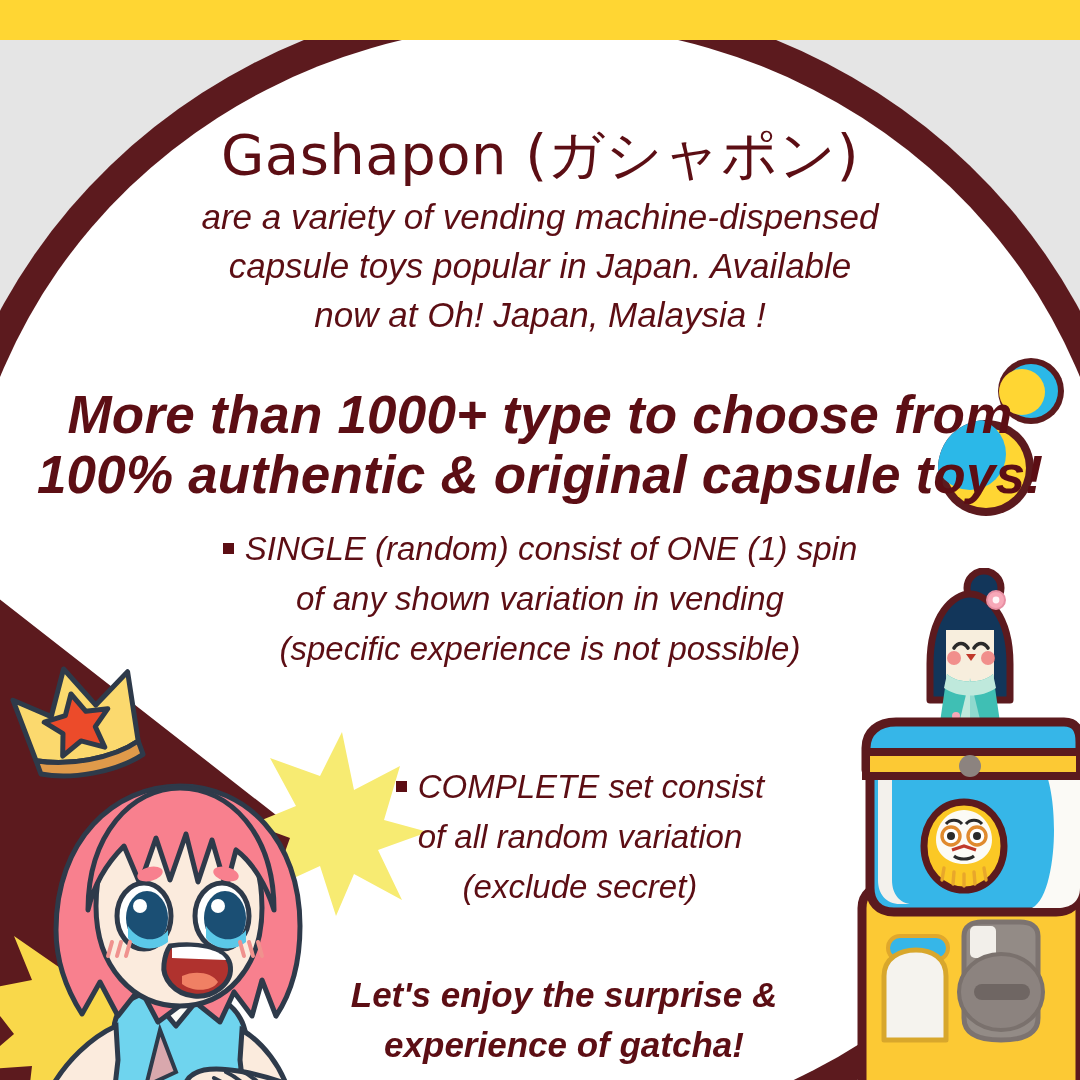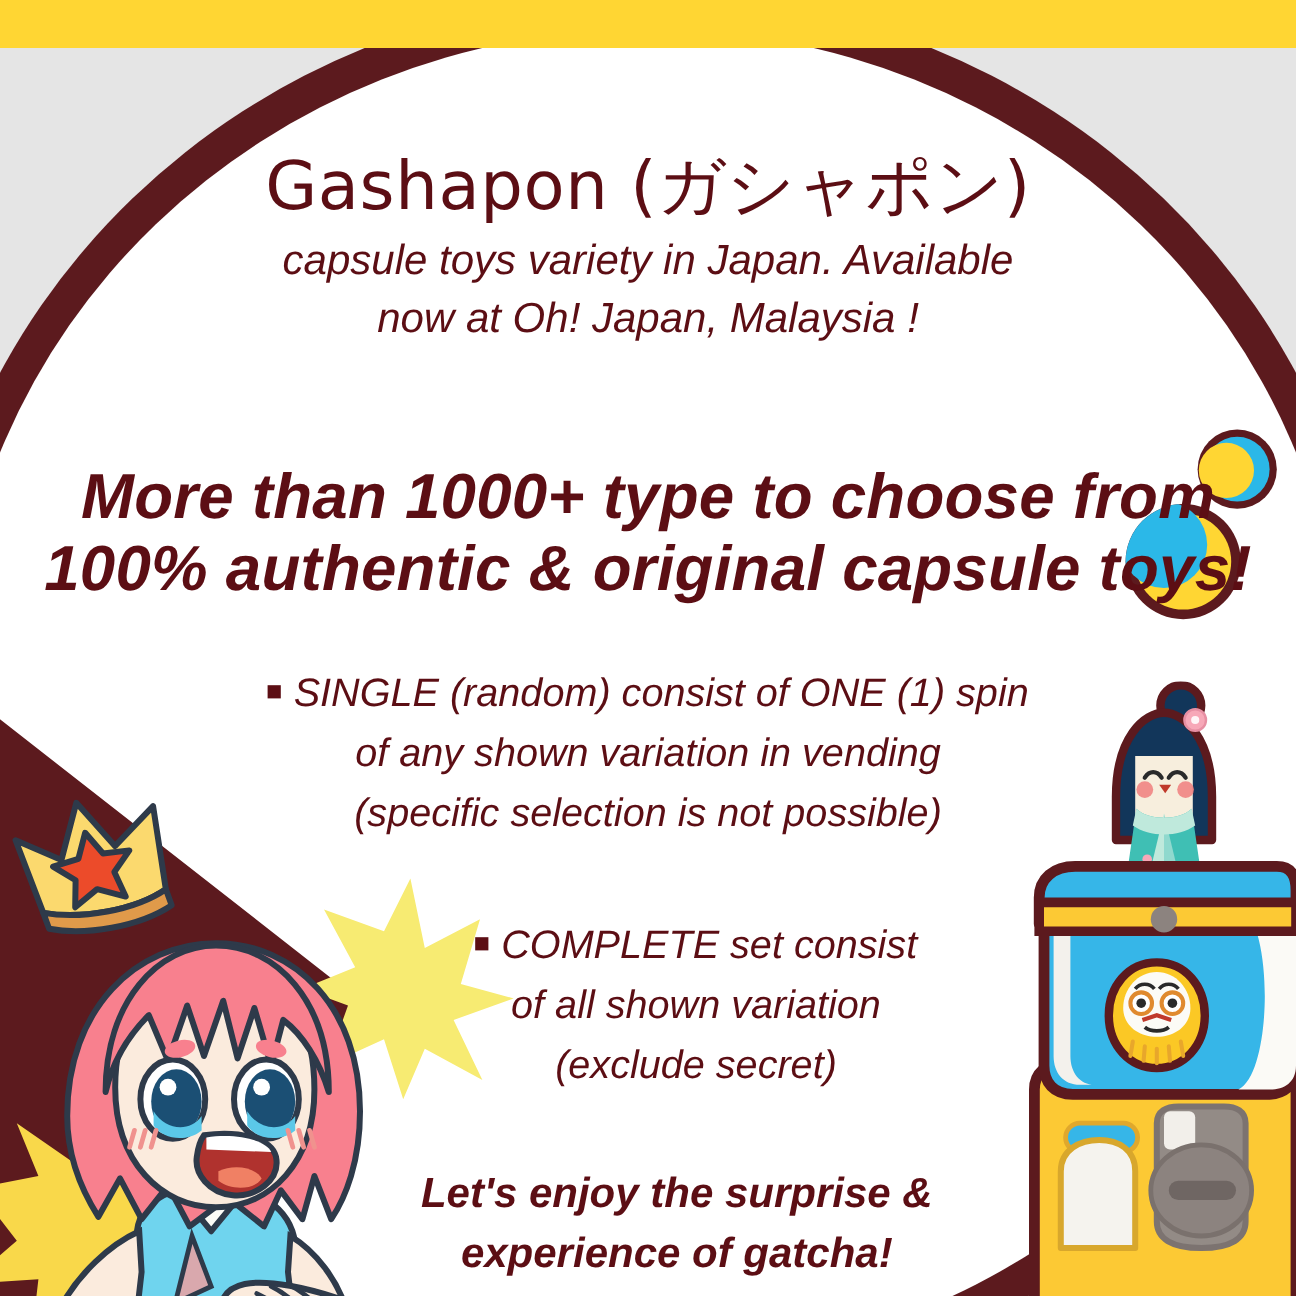--- a/index.html
+++ b/index.html
@@ -73,21 +73,21 @@
     color:#5C0E14;
   }
 
   .bullet-block {
     position:absolute;
     font-style:italic;
     font-size:33px;
     line-height:50px;
     color:#5C0E14;
   }
-  .blk-single { top:512px; left:0; width:1080px; text-align:center; }
+  .blk-single { top:484px; left:0; width:1080px; text-align:center; }
   .blk-complete { top:722px; left:0; width:1080px; text-align:center; padding-left:80px; }
 
   .bsq {
     display:inline-block;
     width:11px; height:11px;
     background:#5C0E14;
     vertical-align:middle;
     margin-right:11px;
     margin-bottom:5px;
   }
@@ -318,42 +318,43 @@
              C184 264 172 248 174 234 C175 226 177 220 180 216 Z" fill="#B0322E" stroke="#2E3A4A" stroke-width="5"></path>
     <path d="M182 218 C206 214 232 220 236 230 L182 228 Z" fill="#FFF"></path>
     <path d="M192 246 C204 240 222 242 228 252 C222 262 202 262 192 254 Z" fill="#F08064"></path>
   </svg>
 
   <div class="content">
 
     <div class="title">Gashapon (ガシャポン)</div>
 
     <div class="lede">
-      <div>capsule toys variety in Japan. Available</div>
+      <div>are a variety of vending machine-dispensed</div>
+      <div>capsule toys popular in Japan. Available</div>
       <div>now at Oh! Japan, Malaysia !</div>
     </div>
 
     <div class="promo">
       <div>More than 1000+ type to choose from</div>
       <div>100% authentic &amp; original capsule toys!</div>
     </div>
 
     <div class="bullet-block blk-single">
       <div>
         <span class="bsq"></span><span>SINGLE (random) consist of ONE (1) spin</span>
       </div>
       <div>of any shown variation in vending</div>
-      <div>(specific selection is not possible)</div>
+      <div>(specific experience is not possible)</div>
     </div>
 
     <div class="bullet-block blk-complete">
       <div>
         <span class="bsq"></span><span>COMPLETE set consist</span>
       </div>
-      <div>of all shown variation</div>
+      <div>of all random variation</div>
       <div>(exclude secret)</div>
     </div>
 
     <div class="closing">
       <div>Let's enjoy the surprise &amp;</div>
       <div>experience of gatcha!</div>
     </div>
 
   </div>
 </div>

